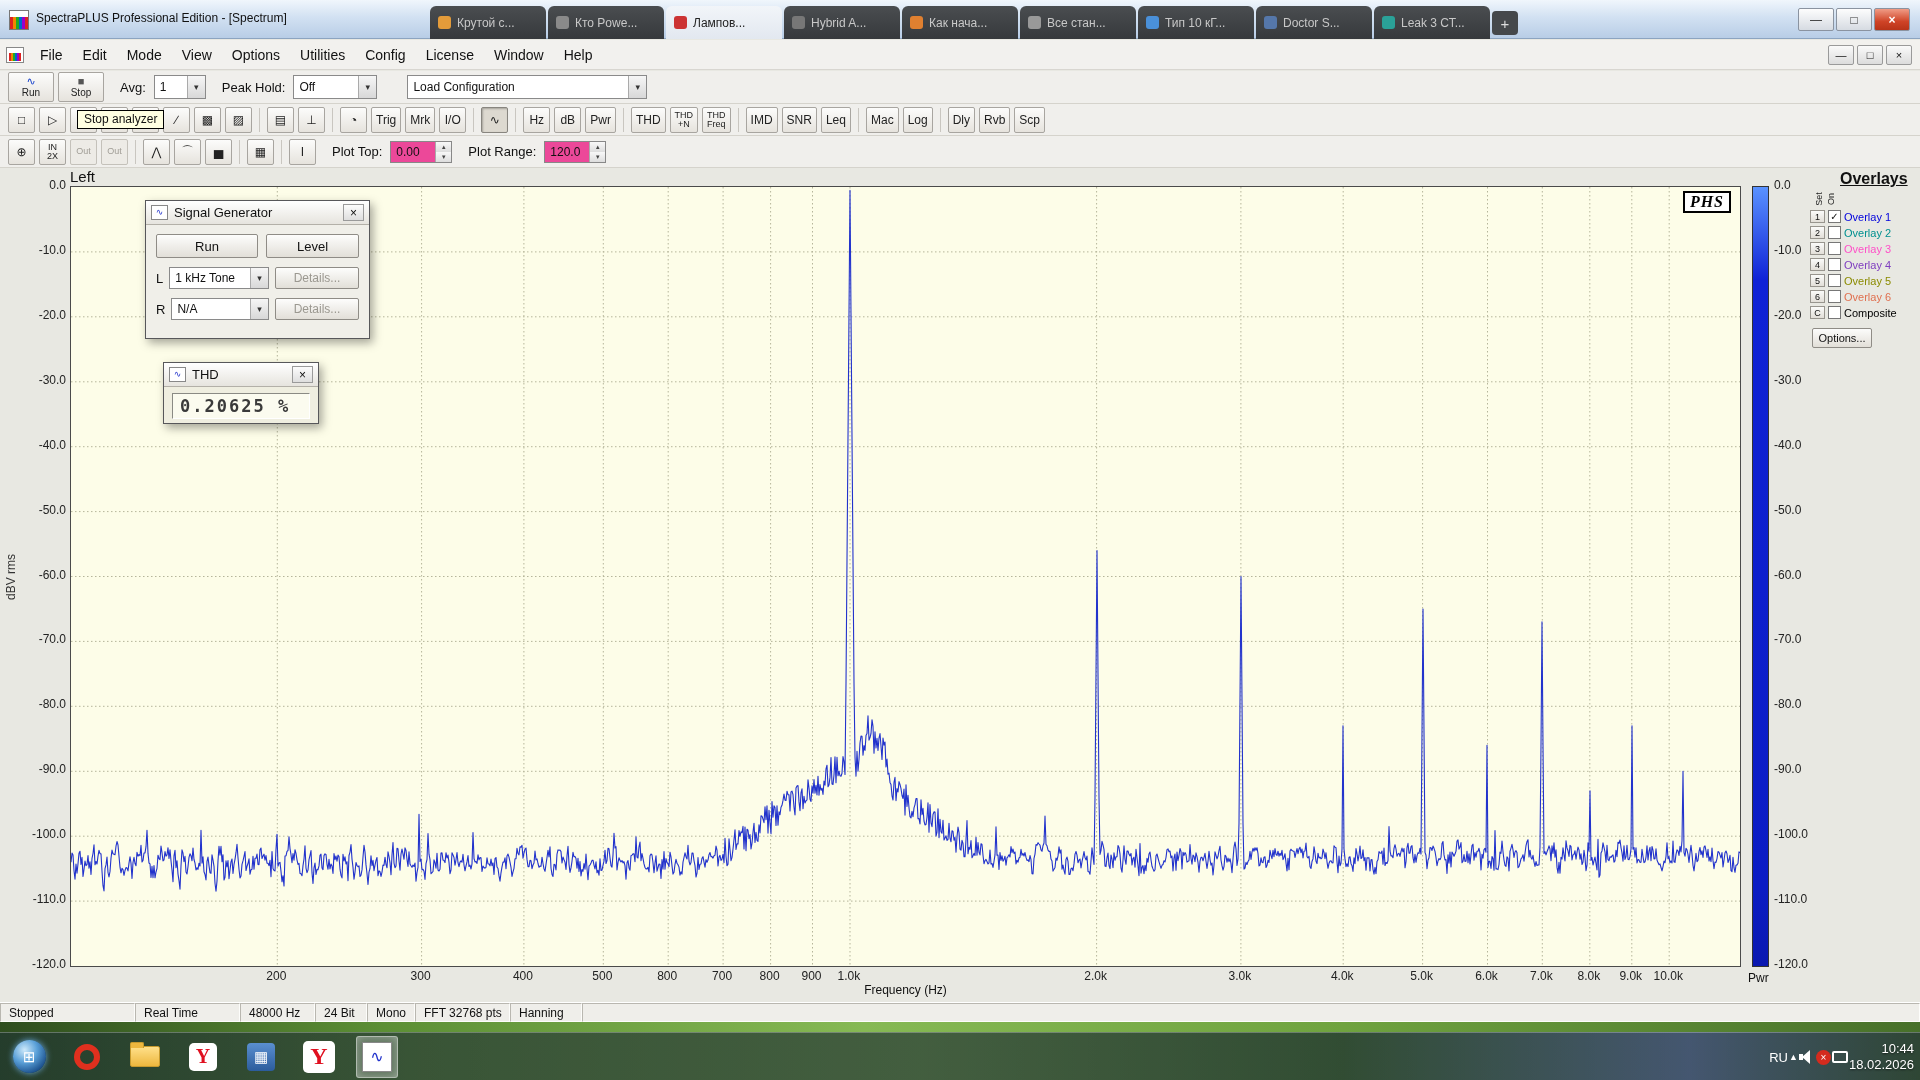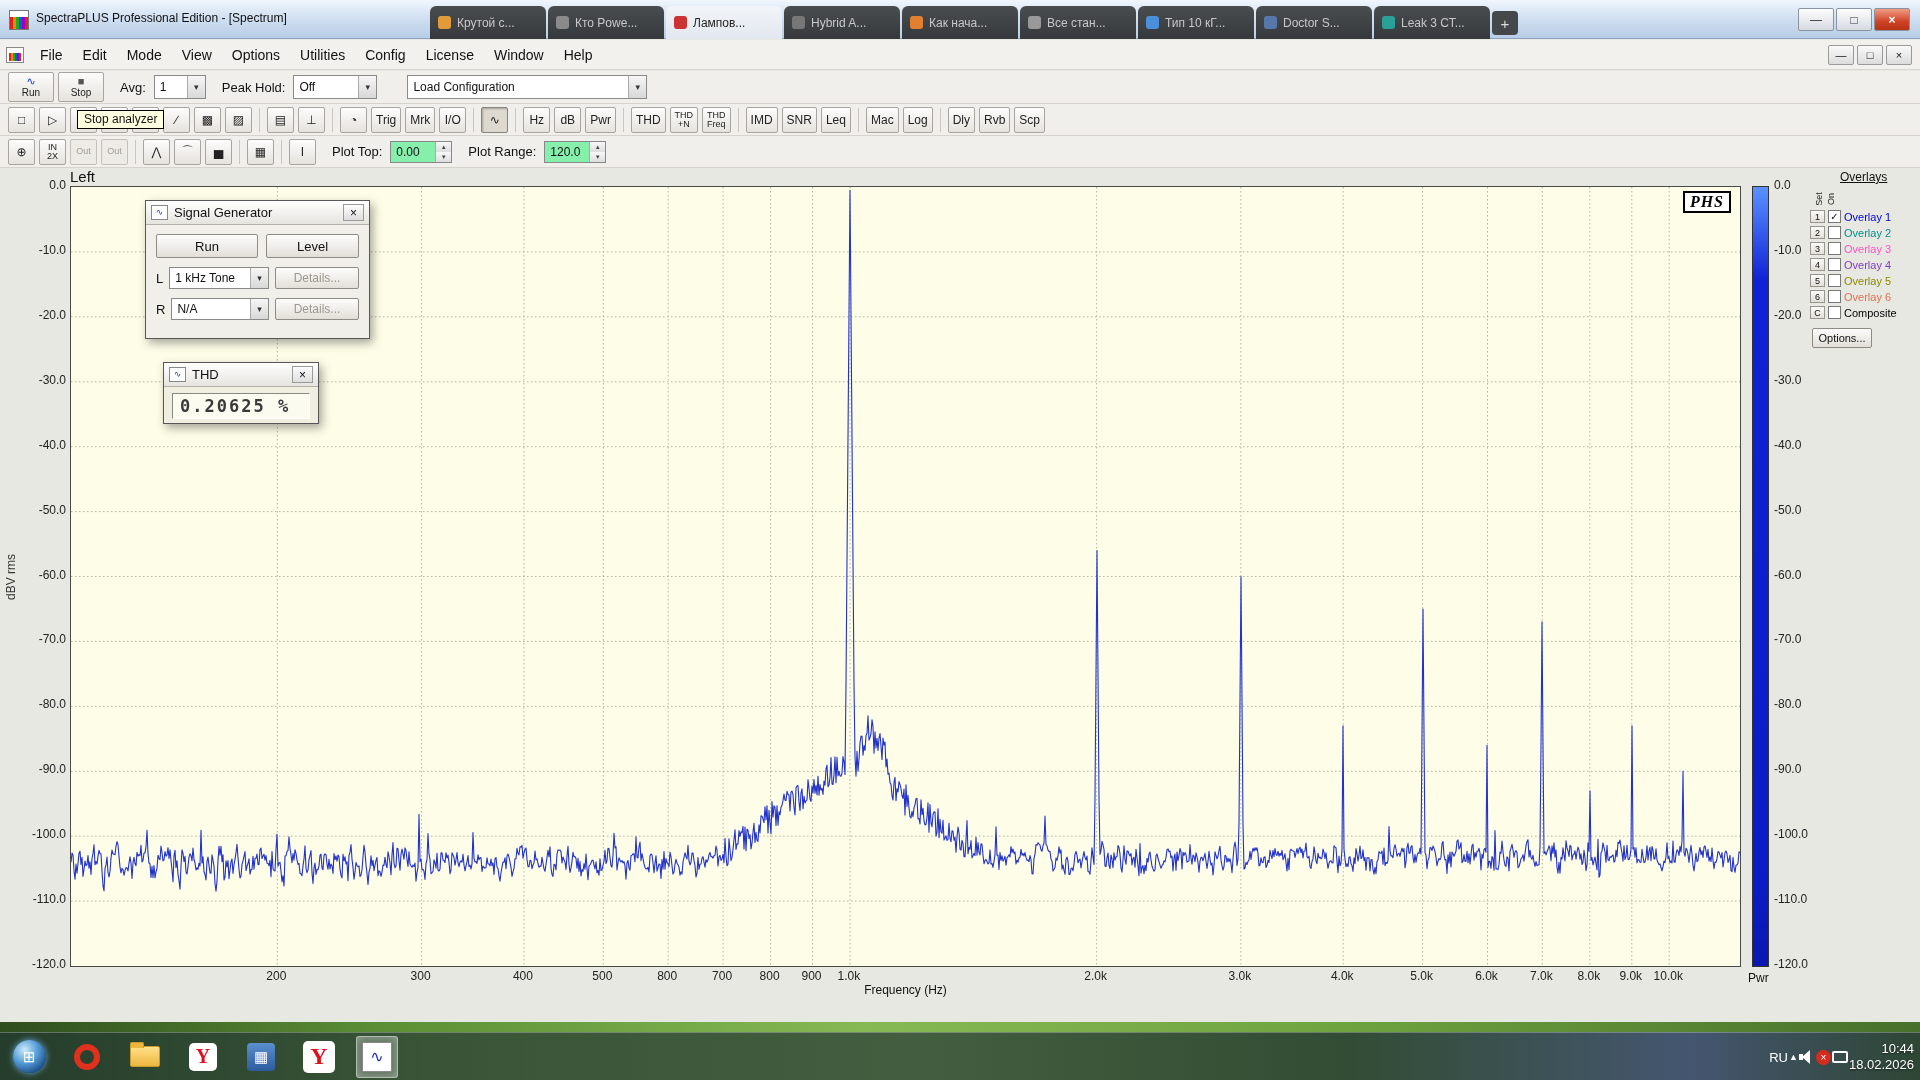--- a/index.html
+++ b/index.html
@@ -41,21 +41,21 @@
 .runstop{width:46px;height:30px;flex-direction:column;font-size:10px;line-height:11px;gap:0;}
 .rs-icon{font-size:11px;line-height:11px;}
 .rs-icon.run{color:#1a44cc;}
 .rs-icon.stop{color:#555;}
 .sep{width:1px;height:24px;background:#c9c6c0;margin:0 3px;flex:none;}
 .tb-label{font-size:13px;margin-left:12px;margin-right:4px;white-space:nowrap;}
 .combo{height:24px;background:#fff;border:1px solid #8a8a8a;display:flex;align-items:center;font-size:12px;padding-left:5px;flex:none;}
 .combo .cval{flex:1;overflow:hidden;white-space:nowrap;}
 .combo .arrow{width:18px;height:100%;background:linear-gradient(#f6f6f6,#d8d8d8);border-left:1px solid #aaa;display:flex;align-items:center;justify-content:center;font-size:9px;color:#333;flex:none;}
 .w52{width:52px;}.w84{width:84px;}.w240{width:240px;margin-left:26px;}
-.spinbox{display:flex;background:#86efac;border:1px solid #888;height:22px;align-items:stretch;flex:none;}
+.spinbox{display:flex;background:#ec4899;border:1px solid #888;height:22px;align-items:stretch;flex:none;}
 .spin-val{width:44px;padding:3px 0 0 5px;font-size:12px;}
 .spin-btns{display:flex;flex-direction:column;border-left:1px solid #aaa;}
 .spin-btns i{font-style:normal;font-size:7px;line-height:10px;width:15px;text-align:center;background:linear-gradient(#f8f8f8,#ddd);color:#444;}
 
 
 .tooltip{position:absolute;left:77px;top:110px;background:#ffffe1;border:1px solid #000;font-size:12px;padding:1px 6px 2px;z-index:9;white-space:nowrap;}
 
 
 .workspace{position:absolute;left:0;top:168px;width:1920px;height:834px;background:#e8e8e2;}
 .plot-title{position:absolute;left:70px;top:0;width:1671px;text-align:left;font-size:15px;}
@@ -64,21 +64,21 @@
 .dbv{position:absolute;left:0;top:18px;width:22px;height:781px;display:flex;align-items:center;justify-content:center;}
 .dbv span{transform:rotate(-90deg);white-space:nowrap;font-size:12px;color:#333;}
 .ylab{position:absolute;font-size:12px;color:#222;}
 .xlab{position:absolute;font-size:12px;color:#222;top:801px;}
 .xlabel{position:absolute;left:70px;top:815px;width:1671px;text-align:center;font-size:12px;}
 .levelbar{position:absolute;left:1752px;top:18px;width:17px;height:781px;border:1px solid #333;background:linear-gradient(#5a92ff,#0f22d6 12%,#0b1cc4 90%,#0a18b0);}
 .pwr{position:absolute;left:1748px;top:803px;font-size:12px;}
 
 
 .overlays{position:absolute;left:1810px;top:2px;width:108px;}
-.ov-header{font-size:12px;text-decoration:underline;margin-left:30px;}
+.ov-header{font-size:16px;text-decoration:underline;margin-left:30px;font-weight:bold;}
 .ov-vert{position:absolute;font-size:9px;transform:rotate(-90deg);transform-origin:center;width:22px;text-align:center;color:#222;}
 .ov-set{left:-2px;top:24px;}
 .ov-on{left:10px;top:24px;}
 .ov-rows{position:absolute;left:0;top:40px;width:108px;display:flex;flex-direction:column;gap:3px;}
 .ov-row{display:flex;align-items:center;gap:3px;height:13px;}
 .ov-num{width:15px;height:13px;background:linear-gradient(#fbfbfa,#e2dfd8);border:1px solid #98958e;font-size:9px;display:flex;align-items:center;justify-content:center;flex:none;}
 .ov-cb{width:13px;height:13px;background:#fff;border:1px solid #777;font-size:10px;line-height:11px;text-align:center;flex:none;color:#111;}
 .ov-label{font-size:11px;white-space:nowrap;}
 .options-btn{position:absolute;left:2px;top:158px;width:60px;height:20px;background:linear-gradient(#fcfcfb,#e2dfd8);border:1px solid #8f8c86;font-size:11px;display:flex;align-items:center;justify-content:center;border-radius:2px;}
 
@@ -479,20 +479,30 @@
       <div class="xlab" style="left: 1217.86px; width: 44px; text-align: center;">3.0k</div>
       <div class="xlab" style="left: 1320.22px; width: 44px; text-align: center;">4.0k</div>
       <div class="xlab" style="left: 1399.62px; width: 44px; text-align: center;">5.0k</div>
       <div class="xlab" style="left: 1464.49px; width: 44px; text-align: center;">6.0k</div>
       <div class="xlab" style="left: 1519.34px; width: 44px; text-align: center;">7.0k</div>
       <div class="xlab" style="left: 1566.85px; width: 44px; text-align: center;">8.0k</div>
       <div class="xlab" style="left: 1608.76px; width: 44px; text-align: center;">9.0k</div>
       <div class="xlab" style="left: 1646.25px; width: 44px; text-align: center;">10.0k</div>
     </div>
 
+  <div class="statusbar" id="statusbar">
+      <div class="scell" style="width: 135px;">Stopped</div>
+      <div class="scell" style="width: 105px;">Real Time</div>
+      <div class="scell" style="width: 75px;">48000 Hz</div>
+      <div class="scell" style="width: 52px;">24 Bit</div>
+      <div class="scell" style="width: 48px;">Mono</div>
+      <div class="scell" style="width: 95px;">FFT 32768 pts</div>
+      <div class="scell" style="width: 72px;">Hanning</div>
+      <div class="scell fill"></div>
+    </div>
 
   <div class="sliver"></div>
   <div class="taskbar">
     <div class="task-icons" id="task-icons">
         <div class="task-icon start">
           <i class="tglyph">⊞</i>
         </div>
         <div class="task-icon opera">
           <i class="tglyph"></i>
         </div>

